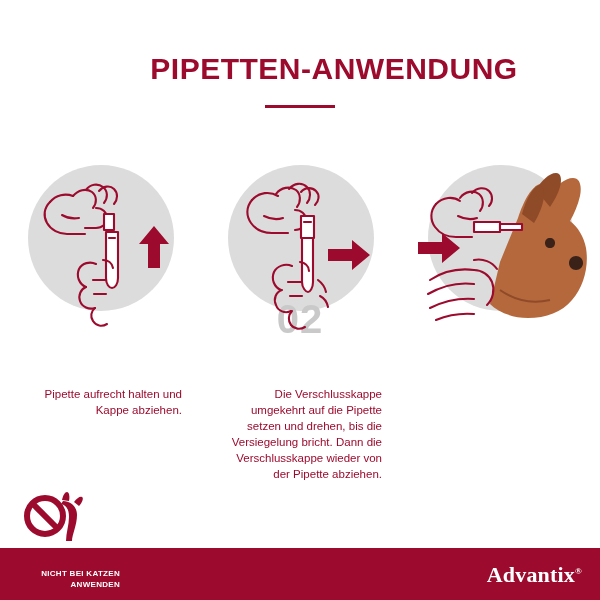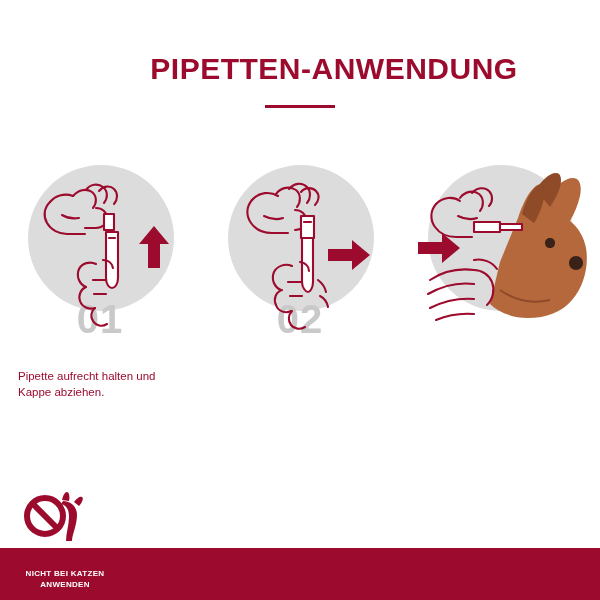--- a/index.html
+++ b/index.html
@@ -81,23 +81,23 @@
     letter-spacing: 1px;
   }
   .art {
     position: absolute;
     top: 0;
     left: 0;
     width: 200px;
     height: 200px;
   }
   .caption {
-    margin-top: 8px;
+    margin-top: 26px;
     padding: 0 18px;
-    text-align: left;
+    text-align: right;
     font-size: 11.5px;
     line-height: 16px;
     color: #9c0b2d;
   }
 
   
   .footer {
     position: absolute;
     left: 0;
     bottom: 0;
@@ -110,21 +110,21 @@
     left: 22px;
     bottom: 52px;
     width: 62px;
     height: 58px;
   }
   .no-cats-text {
     position: absolute;
     left: 10px;
     bottom: 10px;
     width: 110px;
-    text-align: center;
+    text-align: right;
     font-size: 8px;
     font-weight: bold;
     line-height: 11px;
     color: #ffffff;
     letter-spacing: 0.3px;
   }
   .brand {
     position: absolute;
     right: 18px;
     bottom: 12px;
@@ -145,21 +145,20 @@
 <div class="page">
 
   <div class="title">PIPETTEN-ANWENDUNG</div>
   <div class="title-rule"></div>
 
   <div class="steps">
 
     <div class="step">
       <div class="circle-wrap">
         <div class="circle"></div>
-        <div class="step-num">01</div>
         <svg class="art" viewBox="0 0 200 200">
           <g fill="none" stroke="#9c0b2d" stroke-width="2.1" stroke-linecap="round" stroke-linejoin="round">
 
             <path d="M50 42c6-7 15-9 23-6"></path>
             <path d="M50 42c-6 6-7 14-3 21 4 7 12 11 20 11h18"></path>
             <path d="M73 36c5-6 13-8 19-4 5 4 5 11 1 16"></path>
             <path d="M86 30c4-6 12-7 17-3 5 4 5 11 1 16"></path>
             <path d="M99 31c4-5 11-6 15-2 4 4 4 10 0 15"></path>
             <path d="M96 48c6 0 11 4 11 10s-5 10-11 10H85"></path>
             <path d="M62 55c5 3 11 4 17 3"></path>
@@ -214,20 +213,21 @@
 
             <path d="M118 120c4 3 7 7 8 12"></path>
             <path d="M120 136c4 2 7 6 8 11"></path>
           </g>
 
           <g fill="#9c0b2d">
             <path d="M128 83h24v9l18-15-18-15v9h-24z" transform="translate(0,18)"></path>
           </g>
         </svg>
       </div>
+      <div class="caption">Die Verschlusskappe umgekehrt auf die Pipette setzen und drehen, bis die Versiegelung bricht. Dann die Verschlusskappe wieder von der Pipette abziehen.</div>
     </div>
 
     <div class="step">
       <div class="circle-wrap">
         <div class="circle"></div>
         <svg class="art" viewBox="0 0 200 200">
 
           <g>
             <path d="M118 58c6-18 14-32 22-34 5-1 7 6 7 14 8-12 18-20 26-20 7 0 9 8 7 18-2 9-6 18-10 25 8 6 14 16 16 27 3 18-2 38-14 52-10 12-26 18-44 18-16 0-30-6-38-14l10-42z" fill="#b5683c"></path>
             <path d="M136 30c5-9 13-17 20-17 5 0 6 6 4 14-2 7-6 14-10 20z" fill="#8f4a28"></path>
@@ -274,14 +274,17 @@
       <circle cx="23" cy="26" r="18" fill="none" stroke="#9c0b2d" stroke-width="6"></circle>
       <line x1="11" y1="14" x2="35" y2="38" stroke="#9c0b2d" stroke-width="6"></line>
     </g>
   </svg>
 
   <div class="no-cats-text">
     <span>NICHT BEI KATZEN</span><br>
     <span>ANWENDEN</span>
   </div>
 
+  <div class="brand">
+    <span>Advantix</span><sup>®</sup>
+  </div>
 
 </div>
 
 </body></html>

